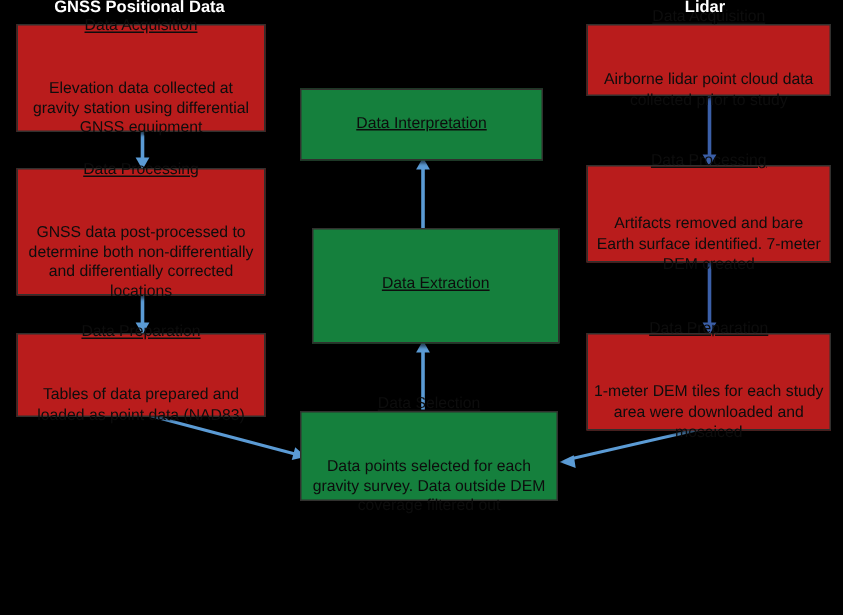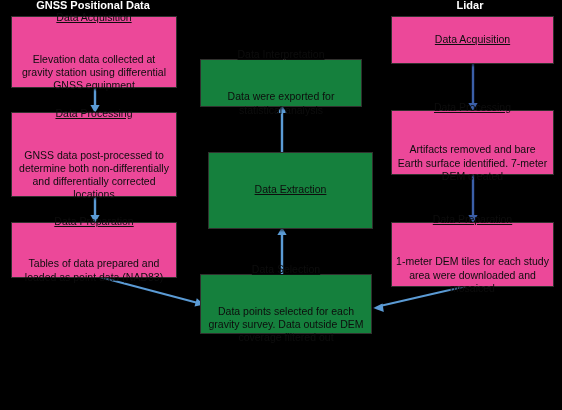--- a/index.html
+++ b/index.html
@@ -46,21 +46,21 @@
     color: #0d0d0d;
     font-size: 10.5px;
     line-height: 13.2px;
     font-family: "Liberation Sans", sans-serif;
     z-index: 4;
     display: flex;
     flex-direction: column;
     align-items: center;
     justify-content: center;
   }
-  .node.green { background: #ec4899; }
+  .node.green { background: #b91c1c; }
   .node.blue  { background: #15803d; }
 
   .node .n-title {
     text-decoration: underline;
     display: block;
     white-space: nowrap;
   }
   .node .n-body {
     display: block;
     margin-top: 29px;
@@ -163,34 +163,34 @@
     <span class="n-body">GNSS data post-processed to determine both non-differentially and differentially corrected locations</span>
   </div>
 
   <div class="node green" id="n-left-prep">
     <span class="n-title">Data Preparation</span>
     <span class="n-body">Tables of data prepared and loaded as point data (NAD83)</span>
   </div>
 
   <div class="node blue" id="n-mid-interp">
     <span class="n-title">Data Interpretation</span>
-    <span class="n-body">Data were exported for statistical analysis</span>
   </div>
 
   <div class="node blue" id="n-mid-extr">
     <span class="n-title">Data Extraction</span>
   </div>
 
   <div class="node blue" id="n-mid-sel">
     <span class="n-title">Data Selection</span>
     <span class="n-body">Data points selected for each gravity survey. Data outside DEM coverage filtered out</span>
   </div>
 
   <div class="node green" id="n-right-acq">
     <span class="n-title">Data Acquisition</span>
+    <span class="n-body">Airborne lidar point cloud data collected prior to study</span>
   </div>
 
   <div class="node green" id="n-right-proc">
     <span class="n-title">Data Processing</span>
     <span class="n-body">Artifacts removed and bare Earth surface identified. 7-meter DEM created</span>
   </div>
 
   <div class="node green" id="n-right-prep">
     <span class="n-title">Data Preparation</span>
     <span class="n-body">1-meter DEM tiles for each study area were downloaded and mosaiced</span>

